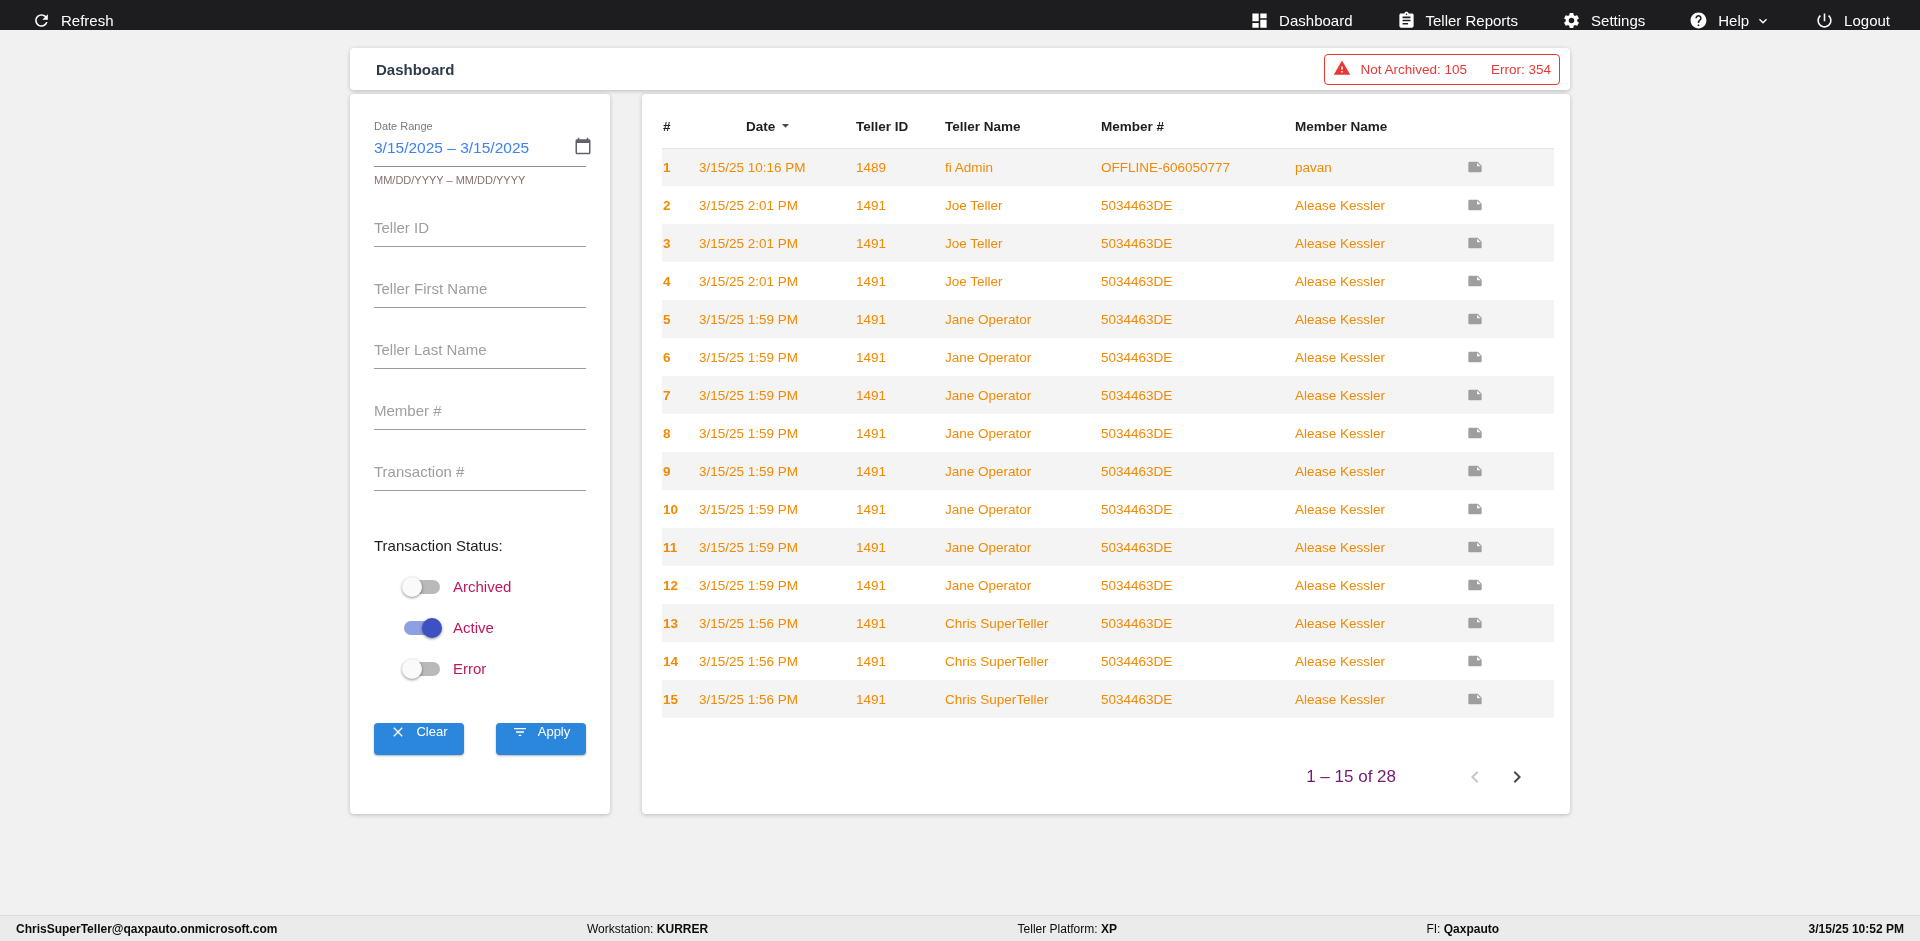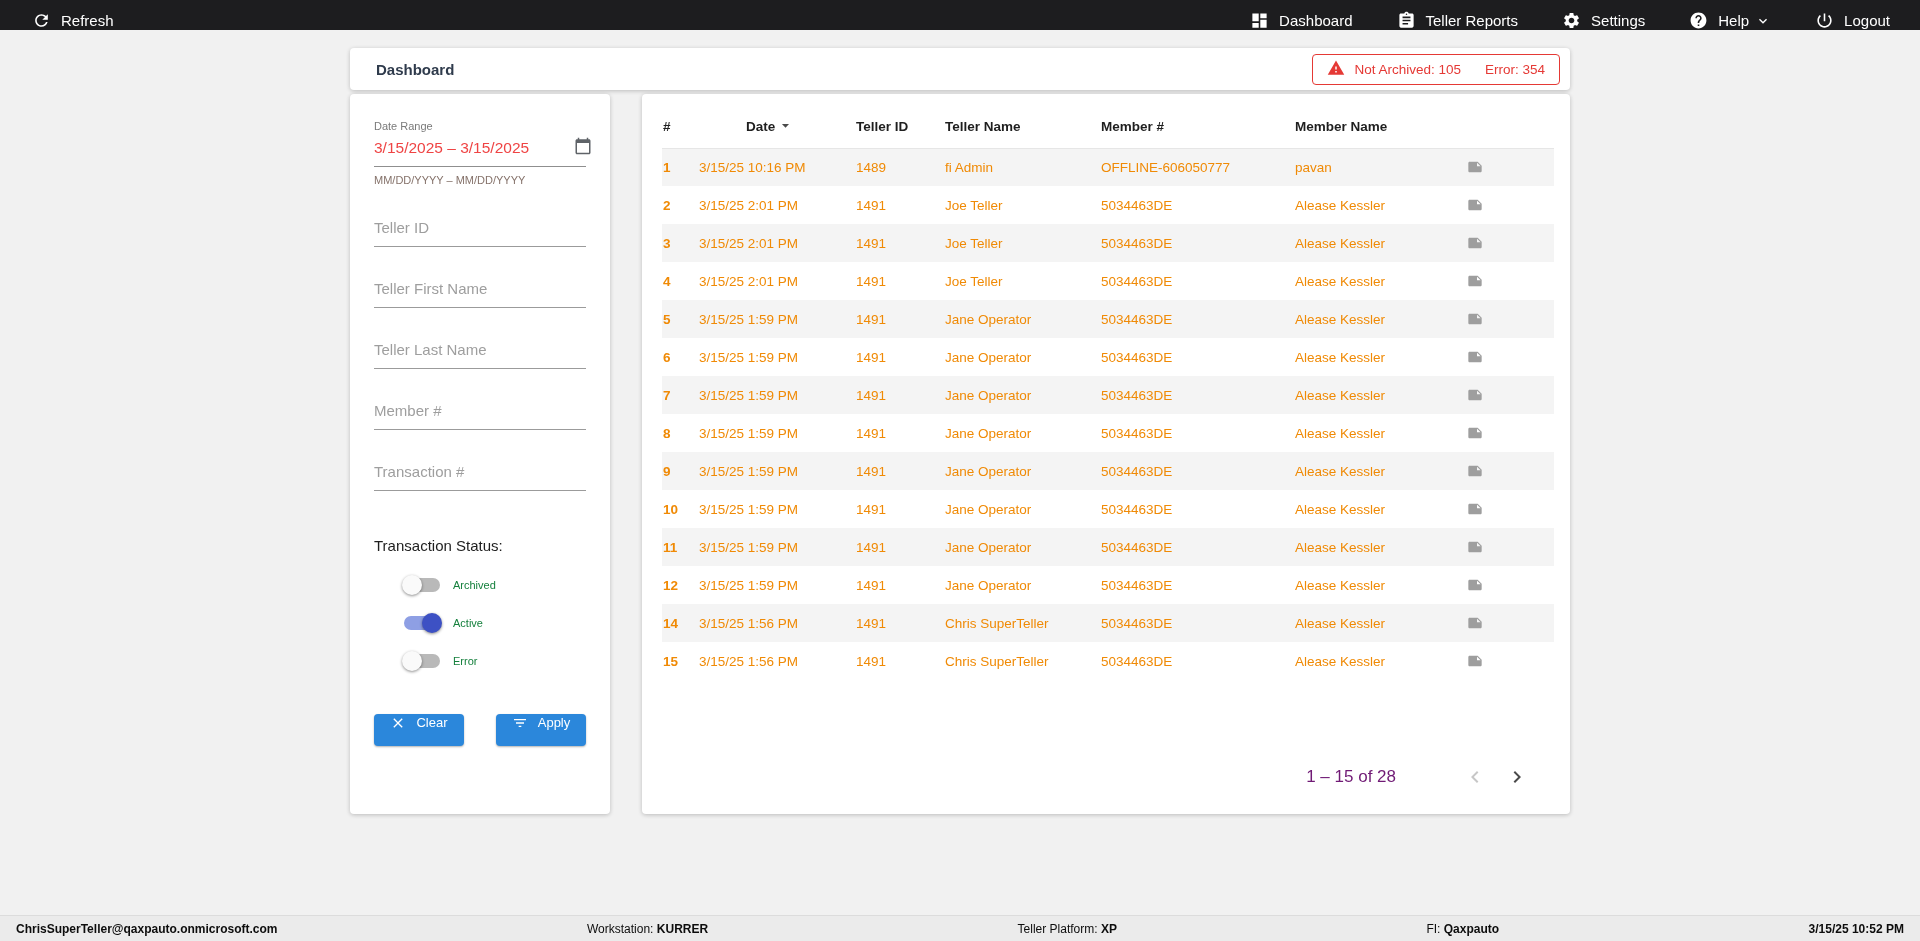--- a/index.html
+++ b/index.html
@@ -24,38 +24,38 @@
   .topbar-right{display:flex;align-items:center;gap:44px;}
   .nav-item .chev svg{width:16px;height:16px;margin-left:-4px;}
   
   .main{flex:1 1 auto;}
   .container{width:1220px;margin:18px auto 0;}
   .card{background:#fff;border-radius:4px;box-shadow:0 1px 4px rgba(0,0,0,.22);}
   
   .page-header{height:42px;display:flex;align-items:center;justify-content:space-between;padding:0 10px 0 26px;}
   .page-title{font-size:15px;font-weight:bold;color:var(--title,#2F3B4C);}
   .alert-badge{
-    display:flex;align-items:center;gap:9px;height:31px;padding:0 14px;
+    display:flex;align-items:center;gap:9px;height:31px;padding:0 8px;
     border:1px solid var(--red,#E53935);border-radius:4px;color:var(--red,#E53935);font-size:13.5px;background:#fff;
   }
   .alert-badge svg{width:18px;height:18px;fill:var(--red,#E53935);}
   .alert-badge .gap{width:6px;display:inline-block;}
   .columns{display:flex;gap:32px;margin-top:4px;align-items:flex-start;}
   
   .filters{width:260px;height:720px;padding:26px 24px 0;flex:none;}
   .field-label{font-size:11px;color:#7a7a7a;}
   .date-row{display:flex;align-items:center;border-bottom:1px solid #8f8f8f;padding:5px 0 7px;}
-  .date-row input{border:none;outline:none;background:transparent;flex:1;font-size:15.5px;color:#ef4444;font-family:inherit;padding:0;}
+  .date-row input{border:none;outline:none;background:transparent;flex:1;font-size:15.5px;color:#3b82f6;font-family:inherit;padding:0;}
   .date-row svg{width:18px;height:18px;fill:#5f6368;cursor:pointer;}
   .hint{font-size:11px;color:#85726a;margin-top:7px;}
   .text-field{margin-top:33px;border-bottom:1px solid #9b9b9b;padding-bottom:9px;}
   .text-field input{border:none;outline:none;background:transparent;width:100%;font-size:15px;color:#333;font-family:inherit;padding:0;}
   .text-field input::placeholder,.date-row input::placeholder{color:#9e9e9e;}
   .status-label{margin-top:46px;font-size:15px;color:#1e1e1e;}
-  .toggle-row{display:flex;align-items:center;gap:13px;margin:24px 0 0 30px;font-size:11px;color:#15803d;}
+  .toggle-row{display:flex;align-items:center;gap:13px;margin:24px 0 0 30px;font-size:15px;color:#be185d;}
   .switch{width:36px;height:14px;border-radius:7px;background:#b9b9b9;position:relative;cursor:pointer;flex:none;}
   .switch .thumb{width:20px;height:20px;border-radius:50%;background:#fafafa;box-shadow:0 1px 3px rgba(0,0,0,.45);position:absolute;top:-3px;left:-2px;transition:left .1s;}
   .switch.on{background:var(--toggle-on-track,#8E9FE4);}
   .switch.on .thumb{left:18px;background:var(--toggle-on-thumb,#3D51C4);}
   .btn-row{display:flex;gap:32px;margin-top:46px;}
   .btn{
     width:103px;height:32px;border:none;border-radius:4px;background:var(--blue,#2B87DB);color:#fff;
     font-size:13px;font-family:inherit;display:flex;justify-content:center;gap:10px;
     cursor:pointer;box-shadow:0 1px 2px rgba(0,0,0,.3);
   }
@@ -374,20 +374,31 @@
                 <td>3/15/25 1:59 PM</td>
                 <td>1491</td>
                 <td>Jane Operator</td>
                 <td>5034463DE</td>
                 <td>Alease Kessler</td>
                 <td class="icon-cell"><span><svg viewBox="0 0 24 24">
                       <path d="M22 10l-6-6H4c-1.1 0-2 .9-2 2v12c0 1.1.9 2 2 2h16c1.1 0 2-.9 2-2V10zm-7-4.5l5.5 5.5H15V5.5z"></path>
                     </svg></span></td>
               </tr>
               <tr>
+                <td class="num">13</td>
+                <td>3/15/25 1:56 PM</td>
+                <td>1491</td>
+                <td>Chris SuperTeller</td>
+                <td>5034463DE</td>
+                <td>Alease Kessler</td>
+                <td class="icon-cell"><span><svg viewBox="0 0 24 24">
+                      <path d="M22 10l-6-6H4c-1.1 0-2 .9-2 2v12c0 1.1.9 2 2 2h16c1.1 0 2-.9 2-2V10zm-7-4.5l5.5 5.5H15V5.5z"></path>
+                    </svg></span></td>
+              </tr>
+              <tr>
                 <td class="num">14</td>
                 <td>3/15/25 1:56 PM</td>
                 <td>1491</td>
                 <td>Chris SuperTeller</td>
                 <td>5034463DE</td>
                 <td>Alease Kessler</td>
                 <td class="icon-cell"><span><svg viewBox="0 0 24 24">
                       <path d="M22 10l-6-6H4c-1.1 0-2 .9-2 2v12c0 1.1.9 2 2 2h16c1.1 0 2-.9 2-2V10zm-7-4.5l5.5 5.5H15V5.5z"></path>
                     </svg></span></td>
               </tr>

